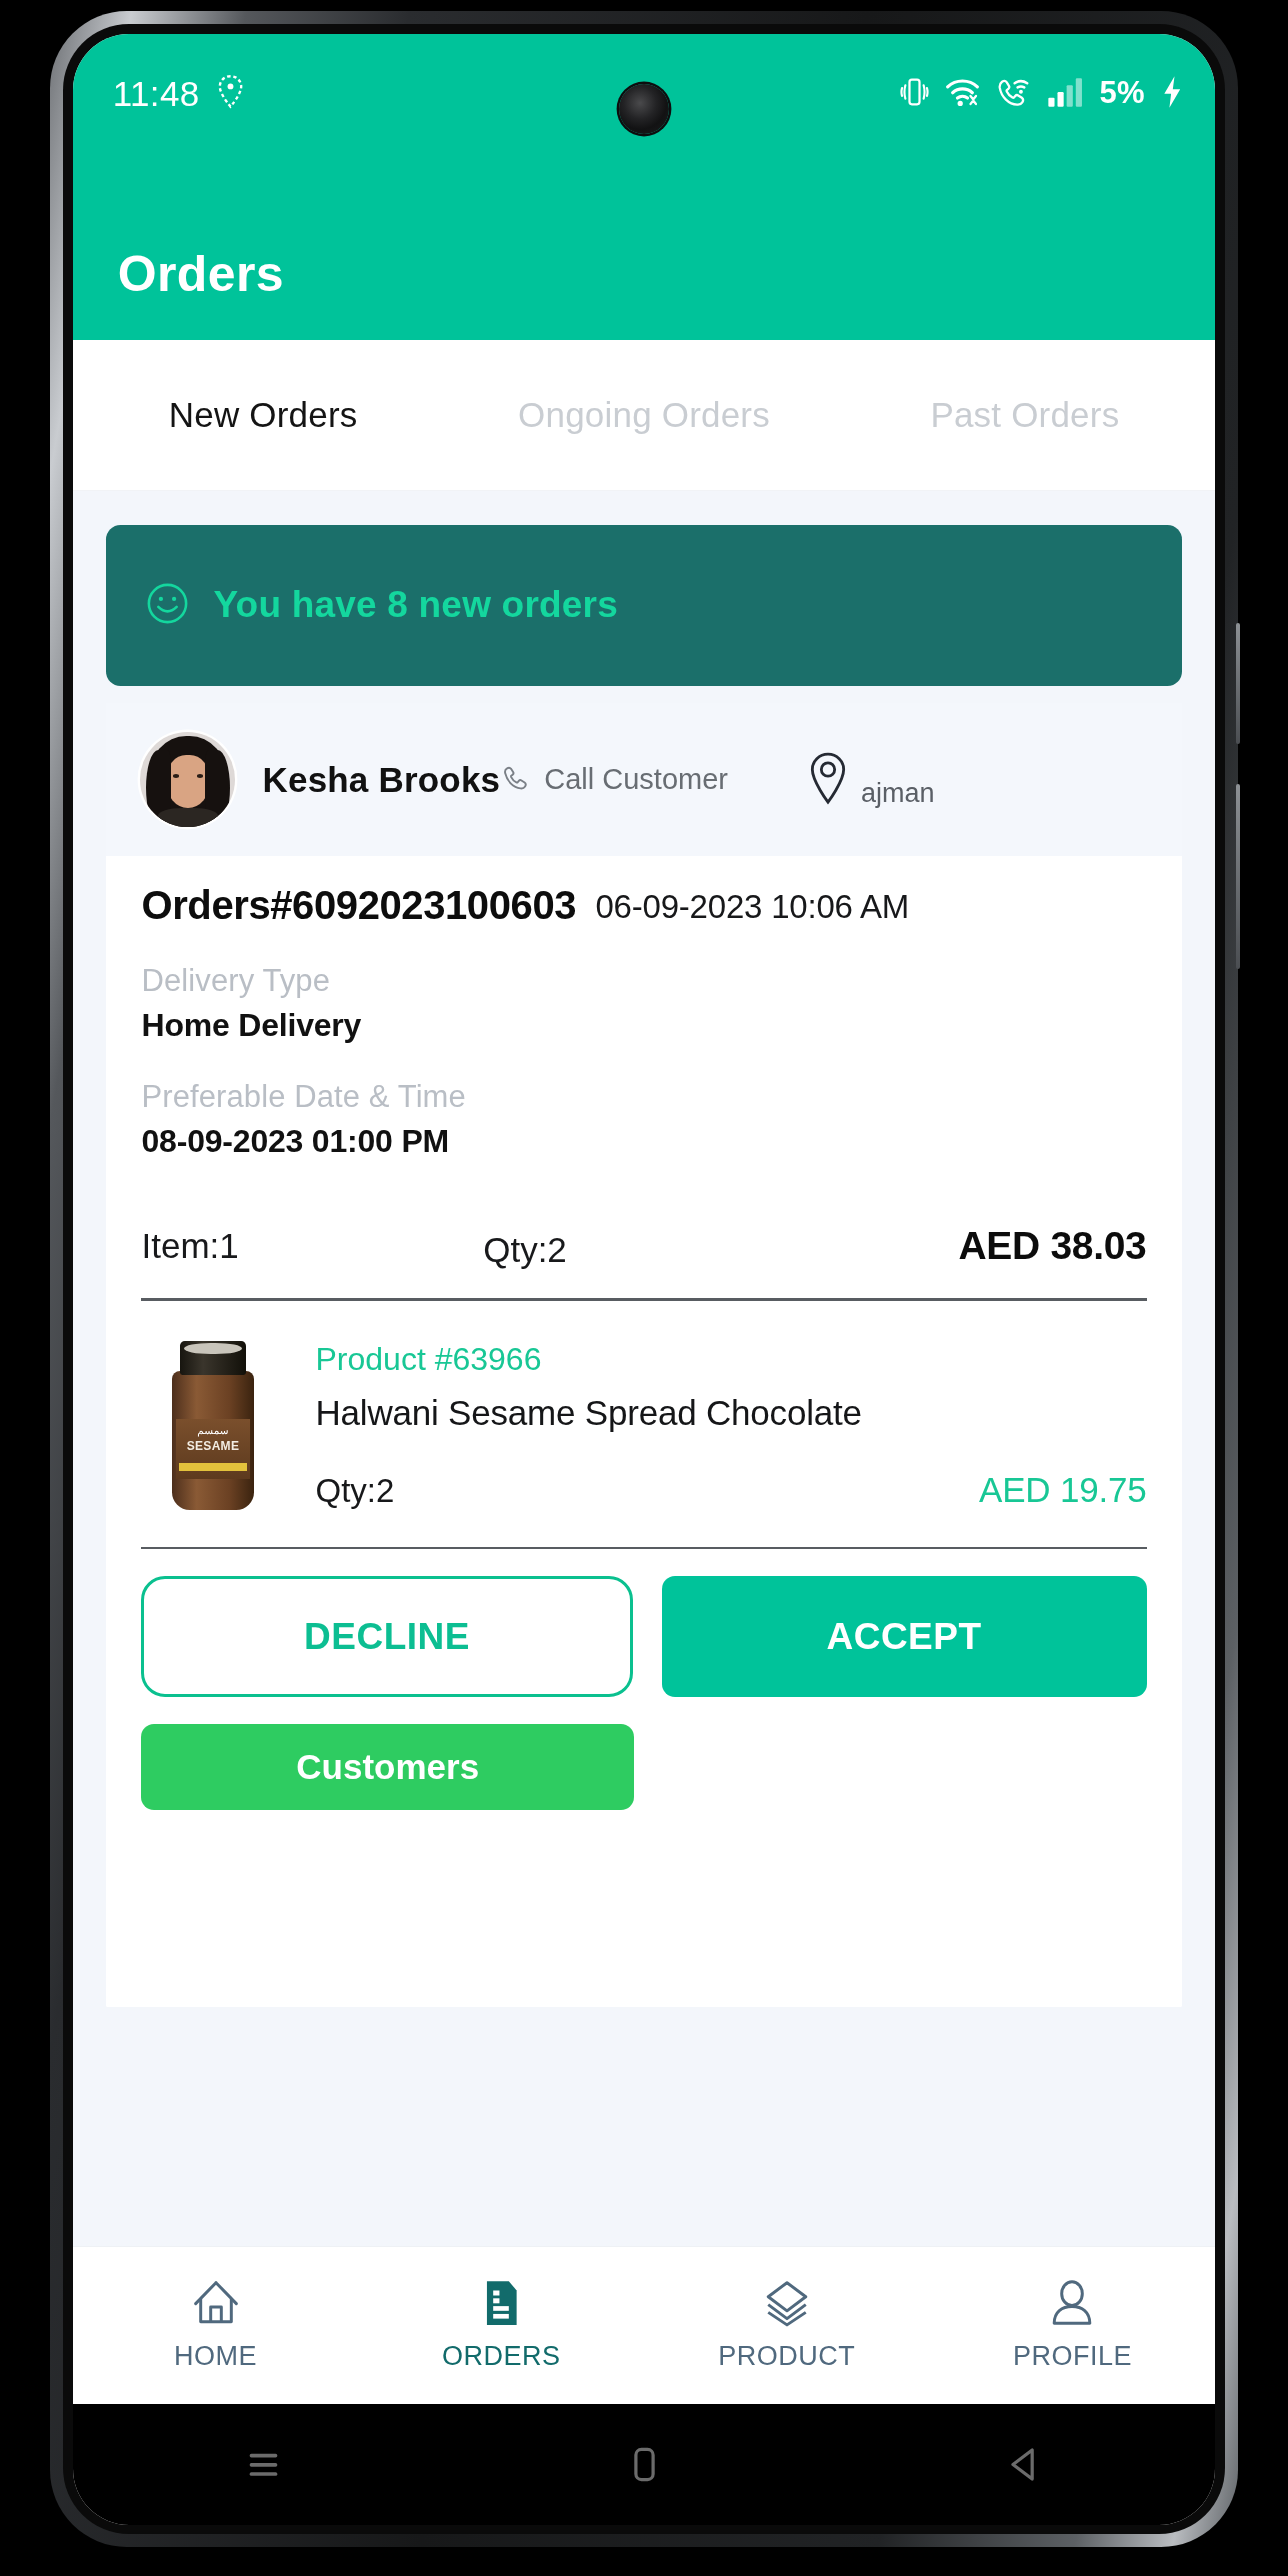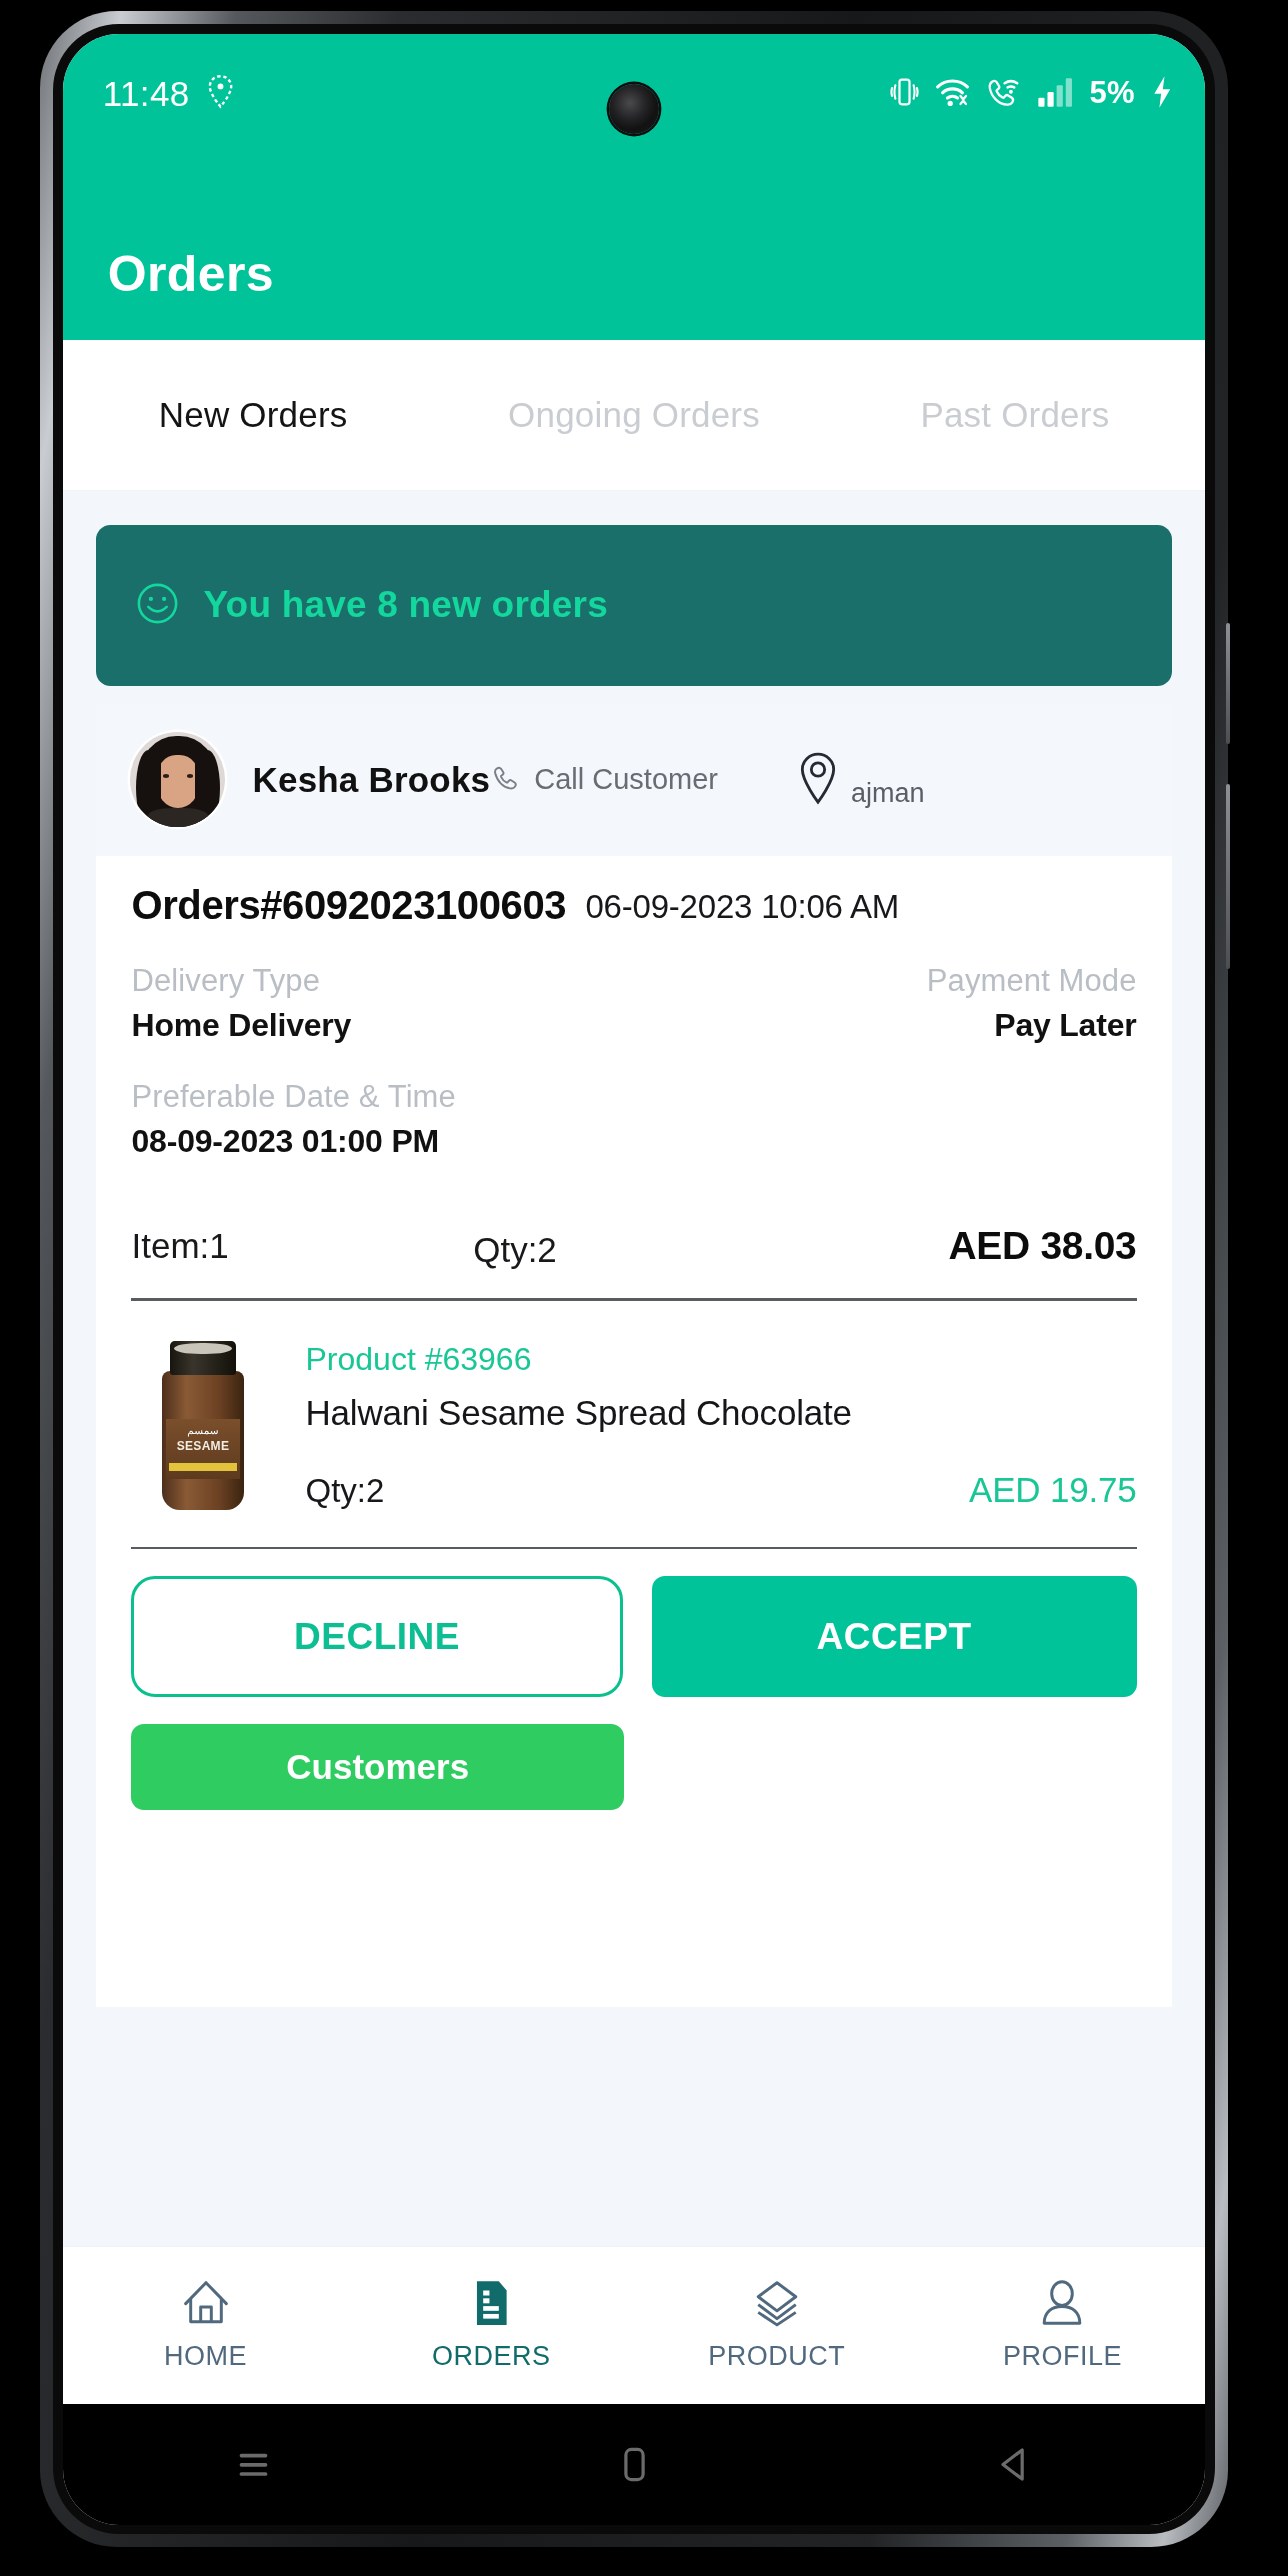--- a/index.html
+++ b/index.html
@@ -6,21 +6,21 @@
   html, body {
     width: 1288px; height: 2576px;
     background: #000;
     font-family: "Liberation Sans", sans-serif;
     overflow: hidden;
   }
 
   
   #device-frame {
     position: absolute;
-    left: 40px; top: 11.3px;
+    left: 50px; top: 11.3px;
     width: 1188px; height: 2536px;
     border-radius: 77px;
     background: linear-gradient(100deg,#6d7074 0%,#c9ccd0 5%,#55585c 12%,#2a2c2f 22%,#171819 50%,#212325 78%,#5c6064 90%,#b9bcc0 96%,#5e6266 100%);
     box-shadow: 0 0 32px rgba(0,0,0,.9);
   }
   #device-inner {
     position: absolute;
     left: 13px; top: 13px; right: 13px; bottom: 13px;
     border-radius: 66px;
     background: #0a0a0a;
@@ -393,24 +393,20 @@
 
             <div id="order-head">
               <div id="order-number">Orders#6092023100603</div>
               <div id="order-datetime">06-09-2023 10:06 AM</div>
             </div>
 
             <div class="meta-row">
               <div class="meta-col">
                 <span class="meta-label">Delivery Type</span>
                 <span class="meta-value">Home Delivery</span>
-              </div>
-              <div class="meta-col right">
-                <span class="meta-label">Payment Mode</span>
-                <span class="meta-value">Pay Later</span>
               </div>
             </div>
 
             <div class="meta-row">
               <div class="meta-col">
                 <span class="meta-label">Preferable Date &amp; Time</span>
                 <span class="meta-value">08-09-2023 01:00 PM</span>
               </div>
             </div>
 

